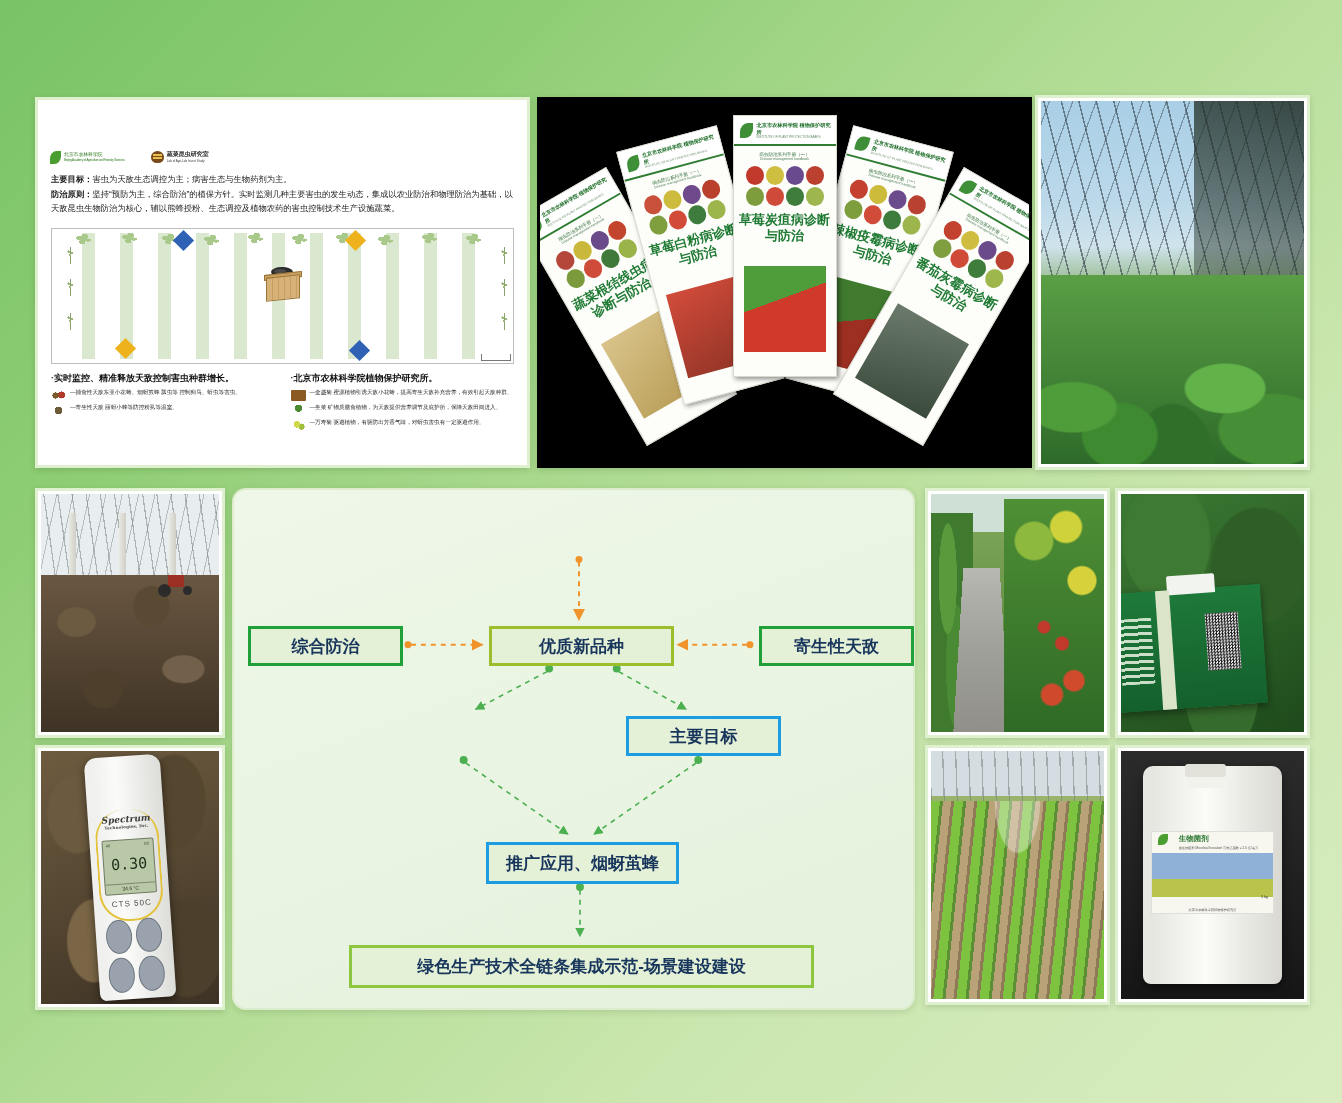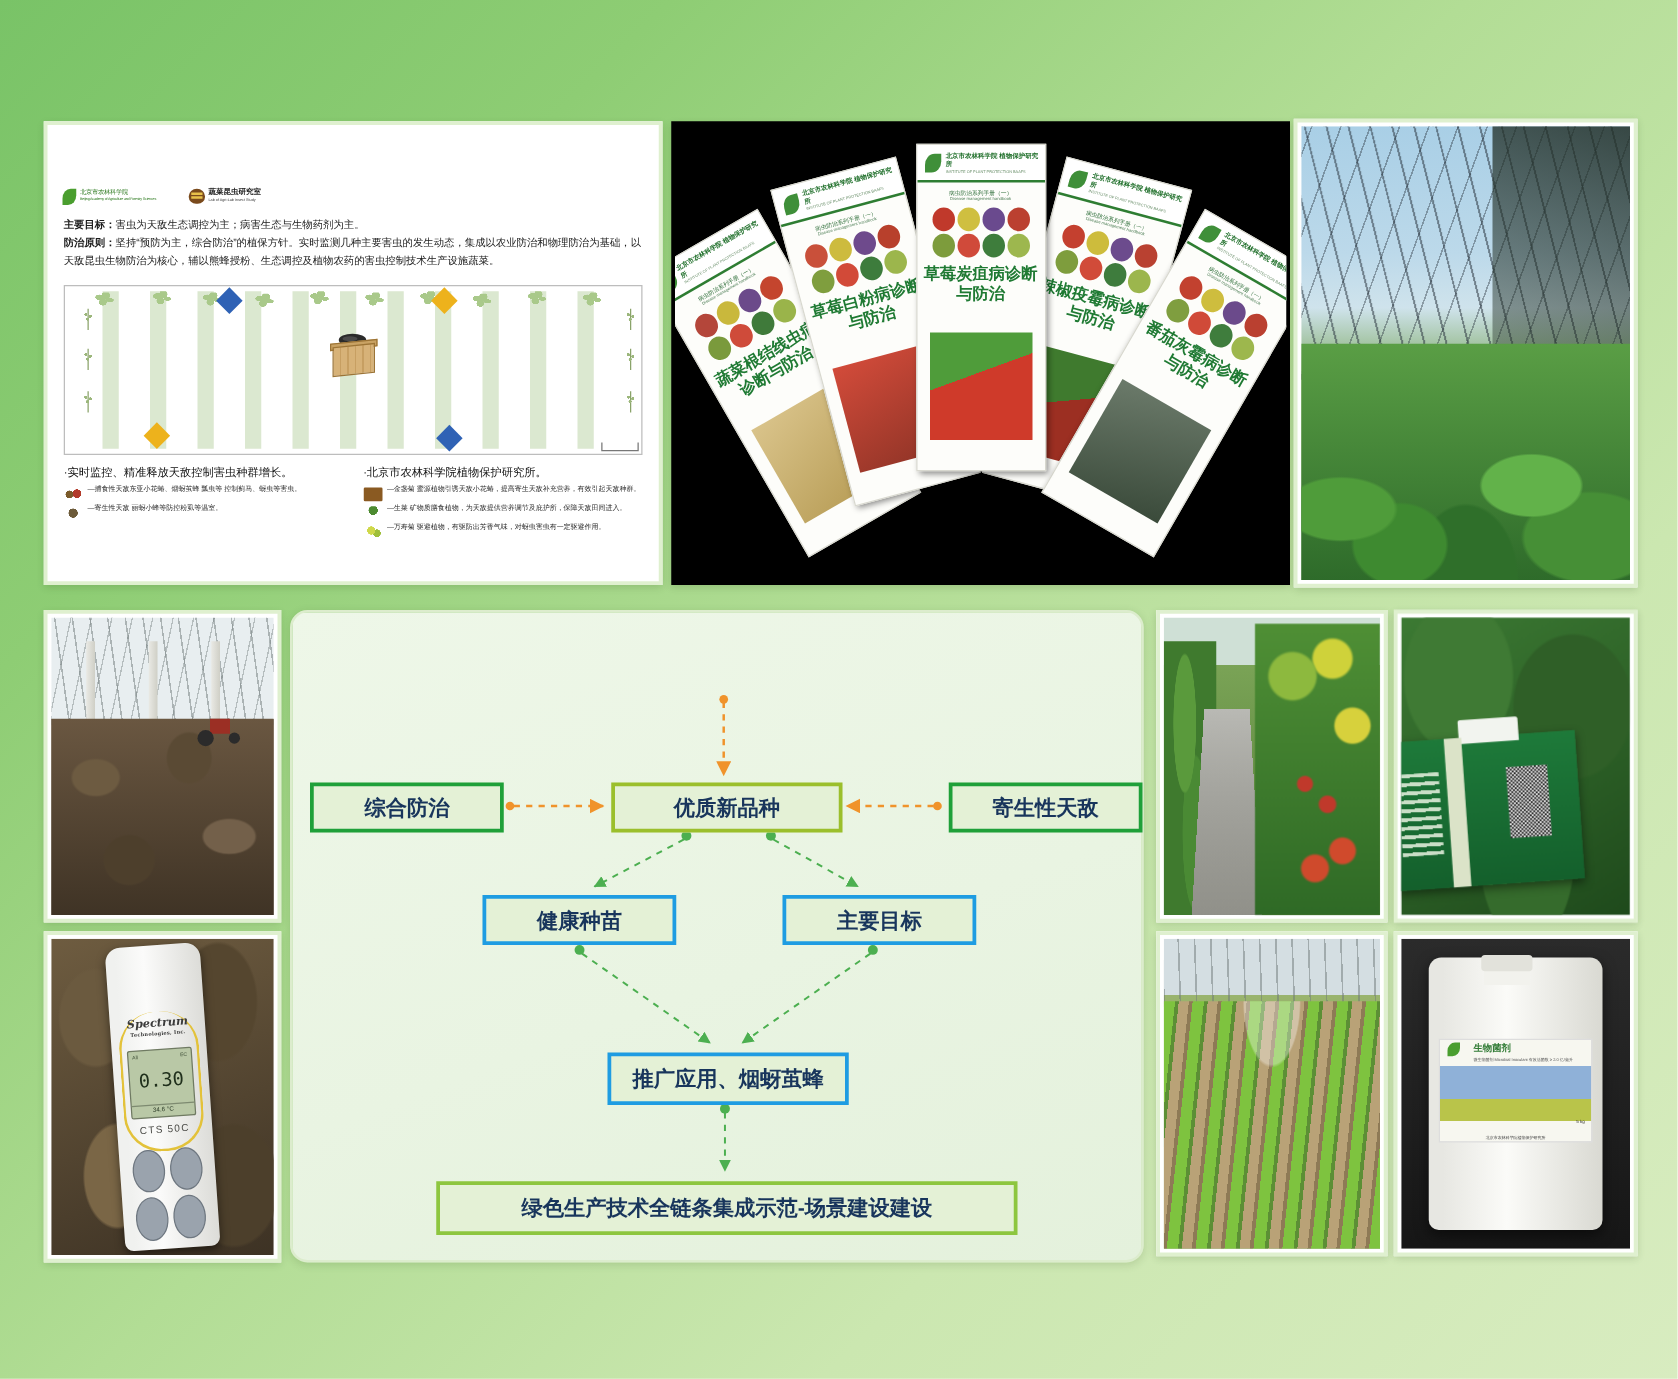--- a/index.html
+++ b/index.html
@@ -73,21 +73,21 @@
      background: repeating-linear-gradient(90deg,#d7b278 0 5px,#c79f62 5px 6px); border:1px solid #9c7436; transform: skewY(-6deg); }
   .gh-hive .lid { position:absolute; left:0; top:6px; width:38px; height:6px; background:#c9a263; border:1px solid #9c7436; transform: skewY(-6deg); }
   .gh-hive .bee { position:absolute; left:7px; top:0px; width:22px; height:10px; background:#2b2b2b; border-radius:50%; }
   .gh-hive .bee:after{content:"";position:absolute;left:3px;top:2px;width:12px;height:4px;background:#4a4a4a;border-radius:50%;}
   .gh-scale { position:absolute; right:2px; bottom:2px; width:30px; height:12px; border-bottom:1px solid #777; }
   .gh-scale:before{content:"";position:absolute;left:0;bottom:0;width:1px;height:6px;background:#777;}
   .gh-scale:after{content:"";position:absolute;right:0;bottom:0;width:1px;height:6px;background:#777;}
 
   .doc-foot { position:absolute; left:13px; right:13px; top: 272px; display:flex; gap: 16px; }
   .foot-col { flex:1; }
-  .foot-head { font-size: 9px; font-weight:400; color:#111; margin-bottom: 4px; }
+  .foot-head { font-size: 9px; font-weight:700; color:#111; margin-bottom: 4px; }
   .foot-item { display:flex; gap:4px; align-items:flex-start; margin-bottom: 3px; }
   .foot-ico { width:15px; height:11px; flex:none; margin-top:1px; }
   .ico-bug1 { background: radial-gradient(circle at 30% 50%, #7a5a2a 0 3px, transparent 3.2px),
                           radial-gradient(circle at 70% 45%, #b23a2a 0 3.4px, transparent 3.6px); }
   .ico-bug2 { background: radial-gradient(circle at 50% 50%, #6d5b3a 0 3.6px, transparent 3.8px); }
   .ico-box  { background:#8a5a22; border-radius:1px; }
   .ico-plant{ background: radial-gradient(circle at 50% 30%, #4c8a30 0 3.6px, transparent 3.8px); }
   .ico-flw  { background: radial-gradient(circle at 40% 40%, #cfd84a 0 3.2px, transparent 3.4px),
                           radial-gradient(circle at 70% 60%, #9fbf3a 0 3px, transparent 3.2px); }
   .foot-txt { font-size: 5.6px; color:#2a2a2a; line-height:1.35; }
@@ -594,21 +594,20 @@
       <circle cx="467" cy="272" r="4" fill="#4caf50"></circle>
       <line x1="465" y1="275" x2="362" y2="347" stroke="#4caf50" stroke-width="1.6" stroke-dasharray="5,5" marker-end="url(#ag)"></line>
 
       <circle cx="348" cy="400" r="4" fill="#4caf50"></circle>
       <line x1="348" y1="403" x2="348" y2="450" stroke="#4caf50" stroke-width="1.6" stroke-dasharray="5,5" marker-end="url(#ag)"></line>
     </svg>
 
     <div class="node n-left">综合防治</div>
     <div class="node n-mid">优质新品种</div>
     <div class="node n-right">寄生性天敌</div>
-    <div class="node n-seed">健康种苗</div>
     <div class="node n-qual">主要目标</div>
     <div class="node n-promo">推广应用、烟蚜茧蜂</div>
     <div class="node n-bottom">绿色生产技术全链条集成示范-场景建设建设</div>
   </div>
 
   <div class="panel ph-tomato">
     <div class="photo-inner">
       <div class="sc-tomato">
         <span class="lwall"></span>
         <span class="aisle"></span>

